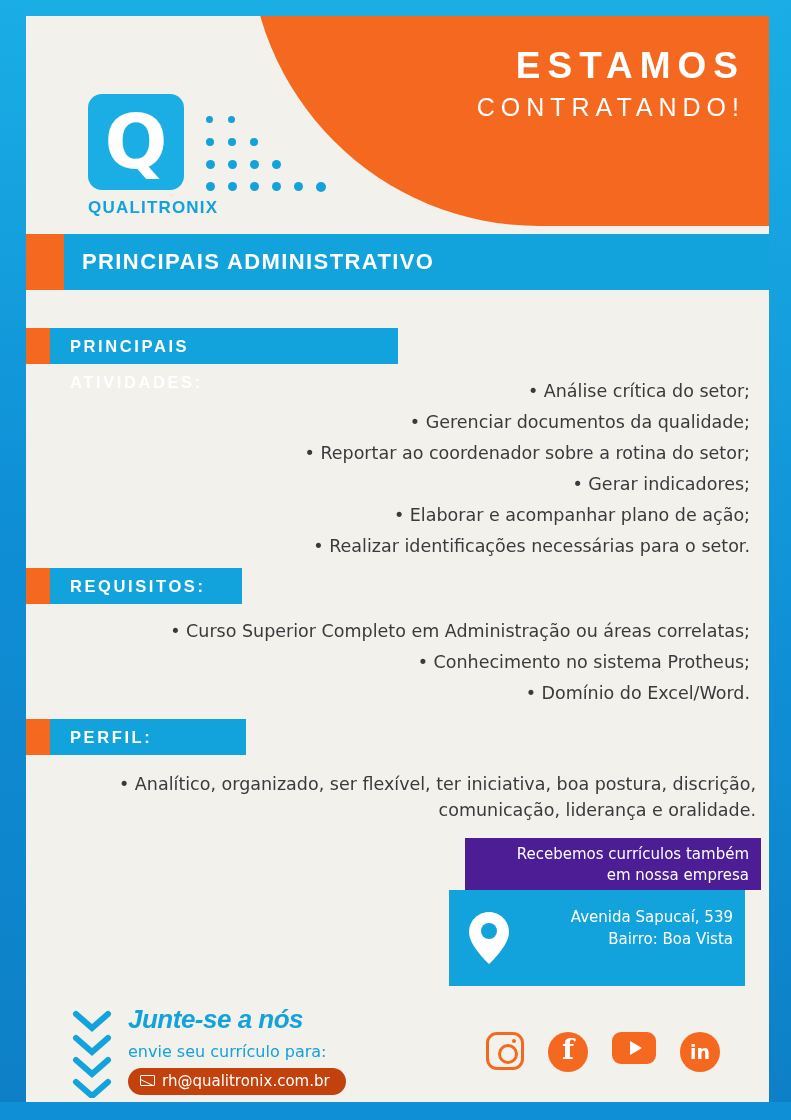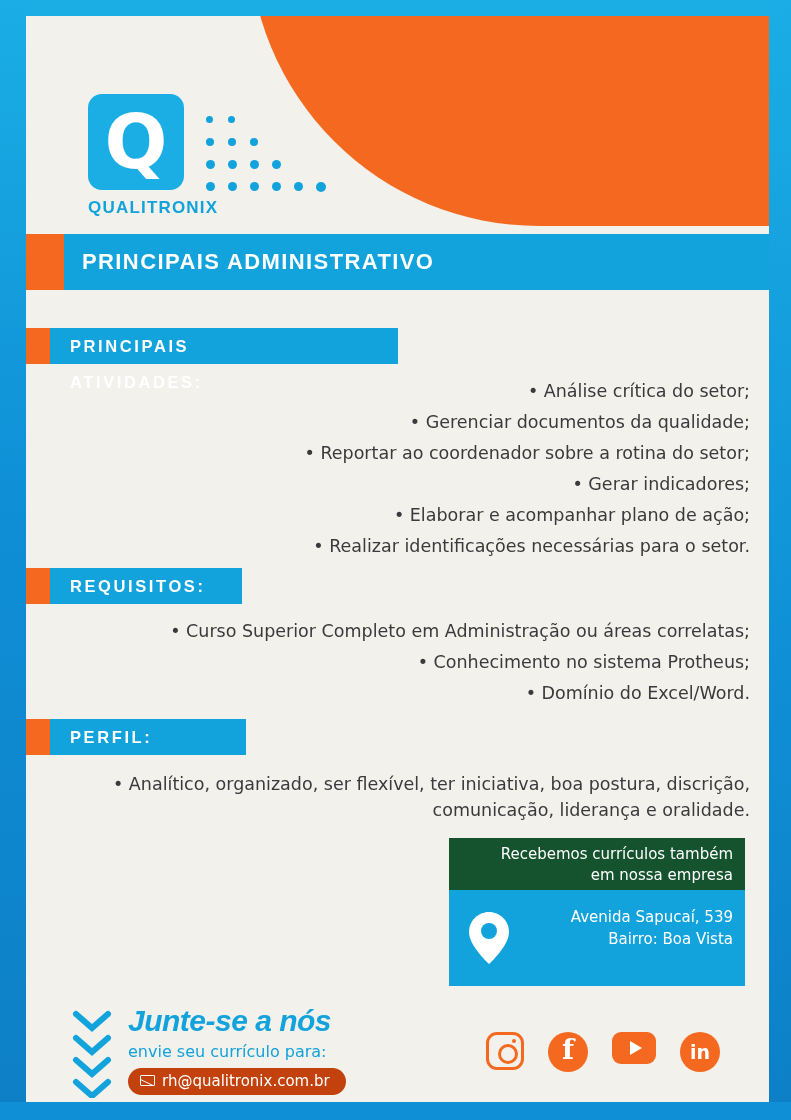--- a/index.html
+++ b/index.html
@@ -154,23 +154,23 @@
     text-align: right;
   }
   .bullets div { white-space: nowrap; }
   .bullets.wrap div { white-space: normal; }
   
   .addr {
     position: absolute; left: 423px; top: 822px;
     width: 296px; height: 148px;
   }
   .addr .head {
-    position: absolute; left: 0; top: 0;
+    position: absolute; left: 16px; top: 0;
     width: 296px; height: 52px;
-    background: #14532d;
+    background: #4c1d95;
     color: #ffffff; font-size: 15px; line-height: 21px;
     text-align: right;
     padding: 6px 12px 0 10px;
     font-family: "DejaVu Sans", sans-serif;
   }
   .addr .body {
     position: absolute; left: 0; top: 52px;
     width: 296px; height: 96px;
     background: #12a2dc;
     color: #ffffff; font-size: 15px; line-height: 22px;
@@ -182,21 +182,21 @@
     position: absolute; left: 18px; top: 72px;
     width: 44px; height: 56px;
   }
   
   .join {
     position: absolute; left: 46px; top: 988px;
     width: 400px; height: 100px;
   }
   .join .title {
     position: absolute; left: 56px; top: 0;
-    color: #12a2dc; font-size: 30px; font-weight: bold;
+    color: #12a2dc; font-size: 26px; font-weight: bold;
     font-style: italic;
     letter-spacing: -0.5px;
   }
   .join .sub {
     position: absolute; left: 56px; top: 38px;
     color: #12a2dc; font-size: 16px;
     font-family: "DejaVu Sans", sans-serif;
   }
   .chevs {
     position: absolute; left: 0; top: 4px;
@@ -281,20 +281,24 @@
 <div class="poster">
 
   <div class="top-strip"></div>
   <div class="left-strip"></div>
   <div class="right-strip"></div>
   <div class="bottom-strip"></div>
 
   <div class="canvas">
 
     <div class="hiring-blob"></div>
+    <div class="hiring-text">
+      <div class="line1">ESTAMOS</div>
+      <div class="line2">CONTRATANDO!</div>
+    </div>
 
     <div class="logo-wrap">
       <div class="logo-square"></div>
       <div class="logo-q">Q</div>
       <div class="logo-name">QUALITRONIX</div>
       <div class="dots">
         <span class="dot" style="left:0px;  top:0px;  width:7px; height:7px;"></span>
         <span class="dot" style="left:22px; top:0px;  width:7px; height:7px;"></span>
         <span class="dot" style="left:0px;  top:22px; width:8px; height:8px;"></span>
         <span class="dot" style="left:22px; top:22px; width:8px; height:8px;"></span>
@@ -341,21 +345,21 @@
       <div>• Curso Superior Completo em Administração ou áreas correlatas;</div>
       <div>• Conhecimento no sistema Protheus;</div>
       <div>• Domínio do Excel/Word.</div>
     </div>
 
     <div class="sec" style="left:0px; top:703px;">
       <div class="orange"></div>
       <div class="blue" style="width:196px;"></div>
       <div class="txt">PERFIL:</div>
     </div>
-    <div class="bullets wrap" style="left:36px; top:755px; width:688px; line-height:26px;">
+    <div class="bullets wrap" style="left:42px; top:755px; width:688px; line-height:26px;">
       <div>• Analítico, organizado, ser flexível, ter iniciativa, boa postura, discrição, comunicação, liderança e oralidade.</div>
     </div>
 
     <div class="addr">
       <div class="head">
         <div>Recebemos currículos também</div>
         <div>em nossa empresa</div>
       </div>
       <div class="body">
         <div>Avenida Sapucaí, 539</div>

